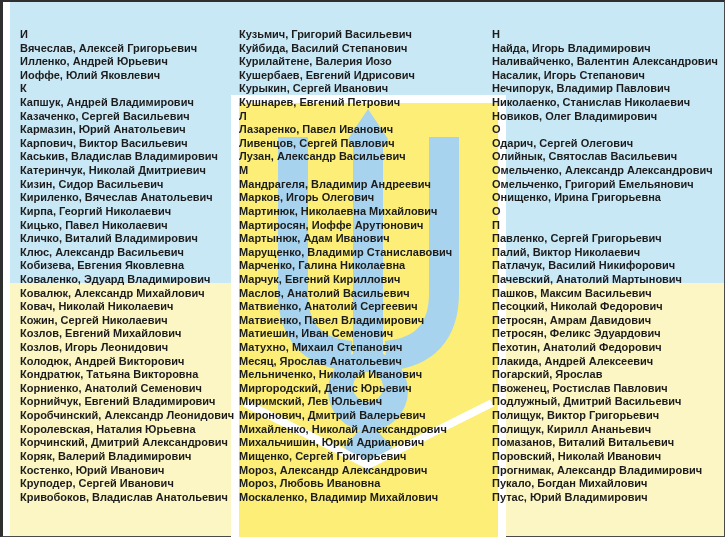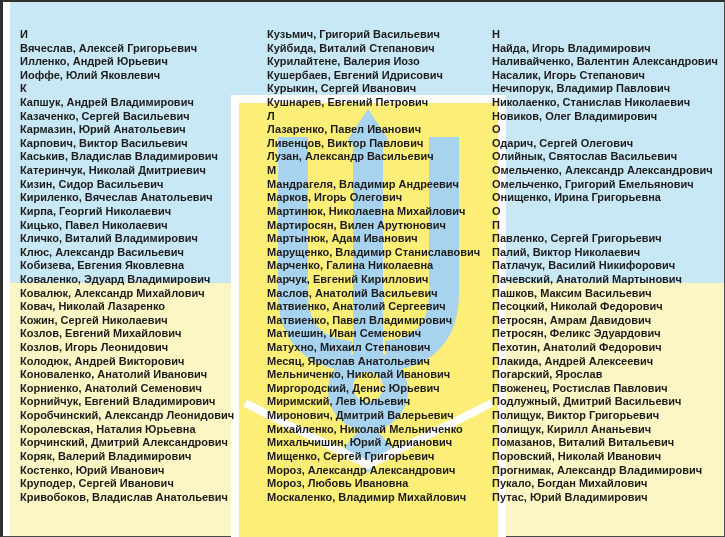--- a/index.html
+++ b/index.html
@@ -19,21 +19,21 @@
   .flag-bottom{position:absolute;left:7px;top:281px;right:0;bottom:0;background:#fbf6c3;}
   
   .emblem{position:absolute;left:228px;top:93px;width:275px;height:442px;}
   .emblem svg{display:block;width:100%;height:100%;}
   
   .col{
     position:absolute;top:26px;width:235px;
     font-size:11px;font-weight:bold;color:#1c1c1c;z-index:5;
   }
   .col1{left:17px;}
-  .col2{left:264px;}
+  .col2{left:236px;}
   .col3{left:489px;}
   .entry{height:13.62px;line-height:13.62px;white-space:nowrap;letter-spacing:0;}
 </style>
 </head>
 <body>
 
 <div class="screen">
 
   <div class="flag-top"></div>
   <div class="flag-bottom"></div>
@@ -76,67 +76,67 @@
       <div class="entry">Катеринчук, Николай Дмитриевич</div>
       <div class="entry">Кизин, Сидор Васильевич</div>
       <div class="entry">Кириленко, Вячеслав Анатольевич</div>
       <div class="entry">Кирпа, Георгий Николаевич</div>
       <div class="entry">Кицько, Павел Николаевич</div>
       <div class="entry">Кличко, Виталий Владимирович</div>
       <div class="entry">Клюс, Александр Васильевич</div>
       <div class="entry">Кобизева, Евгения Яковлевна</div>
       <div class="entry">Коваленко, Эдуард Владимирович</div>
       <div class="entry">Ковалюк, Александр Михайлович</div>
-      <div class="entry">Ковач, Николай Лазаренко</div>
+      <div class="entry">Ковач, Николай Николаевич</div>
       <div class="entry">Кожин, Сергей Николаевич</div>
       <div class="entry">Козлов, Евгений Михайлович</div>
       <div class="entry">Козлов, Игорь Леонидович</div>
       <div class="entry">Колодюк, Андрей Викторович</div>
-      <div class="entry">Коноваленко, Анатолий Иванович</div>
+      <div class="entry">Кондратюк, Татьяна Викторовна</div>
       <div class="entry">Корниенко, Анатолий Семенович</div>
       <div class="entry">Корнийчук, Евгений Владимирович</div>
       <div class="entry">Коробчинский, Александр Леонидович</div>
       <div class="entry">Королевская, Наталия Юрьевна</div>
       <div class="entry">Корчинский, Дмитрий Александрович</div>
       <div class="entry">Коряк, Валерий Владимирович</div>
       <div class="entry">Костенко, Юрий Иванович</div>
       <div class="entry">Круподер, Сергей Иванович</div>
       <div class="entry">Кривобоков, Владислав Анатольевич</div>
     </div>
   <div class="col col2">
       <div class="entry">Кузьмич, Григорий Васильевич</div>
-      <div class="entry">Куйбида, Виталий Степанович</div>
+      <div class="entry">Куйбида, Василий Степанович</div>
       <div class="entry">Курилайтене, Валерия Иозо</div>
       <div class="entry">Кушербаев, Евгений Идрисович</div>
       <div class="entry">Курыкин, Сергей Иванович</div>
       <div class="entry">Кушнарев, Евгений Петрович</div>
       <div class="entry letter">Л</div>
       <div class="entry">Лазаренко, Павел Иванович</div>
-      <div class="entry">Ливенцов, Виктор Павлович</div>
+      <div class="entry">Ливенцов, Сергей Павлович</div>
       <div class="entry">Лузан, Александр Васильевич</div>
       <div class="entry letter">М</div>
       <div class="entry">Мандрагеля, Владимир Андреевич</div>
       <div class="entry">Марков, Игорь Олегович</div>
       <div class="entry">Мартинюк, Николаевна Михайлович</div>
-      <div class="entry">Мартиросян, Вилен Арутюнович</div>
+      <div class="entry">Мартиросян, Иоффе Арутюнович</div>
       <div class="entry">Мартынюк, Адам Иванович</div>
       <div class="entry">Марущенко, Владимир Станиславович</div>
       <div class="entry">Марченко, Галина Николаевна</div>
       <div class="entry">Марчук, Евгений Кириллович</div>
       <div class="entry">Маслов, Анатолий Васильевич</div>
       <div class="entry">Матвиенко, Анатолий Сергеевич</div>
       <div class="entry">Матвиенко, Павел Владимирович</div>
       <div class="entry">Матиешин, Иван Семенович</div>
       <div class="entry">Матухно, Михаил Степанович</div>
       <div class="entry">Месяц, Ярослав Анатольевич</div>
       <div class="entry">Мельниченко, Николай Иванович</div>
       <div class="entry">Миргородский, Денис Юрьевич</div>
       <div class="entry">Миримский, Лев Юльевич</div>
       <div class="entry">Миронович, Дмитрий Валерьевич</div>
-      <div class="entry">Михайленко, Николай Мельниченко</div>
+      <div class="entry">Михайленко, Николай Александрович</div>
       <div class="entry">Михальчишин, Юрий Адрианович</div>
       <div class="entry">Мищенко, Сергей Григорьевич</div>
       <div class="entry">Мороз, Александр Александрович</div>
       <div class="entry">Мороз, Любовь Ивановна</div>
       <div class="entry">Москаленко, Владимир Михайлович</div>
     </div>
   <div class="col col3">
       <div class="entry letter">Н</div>
       <div class="entry">Найда, Игорь Владимирович</div>
       <div class="entry">Наливайченко, Валентин Александрович</div>

